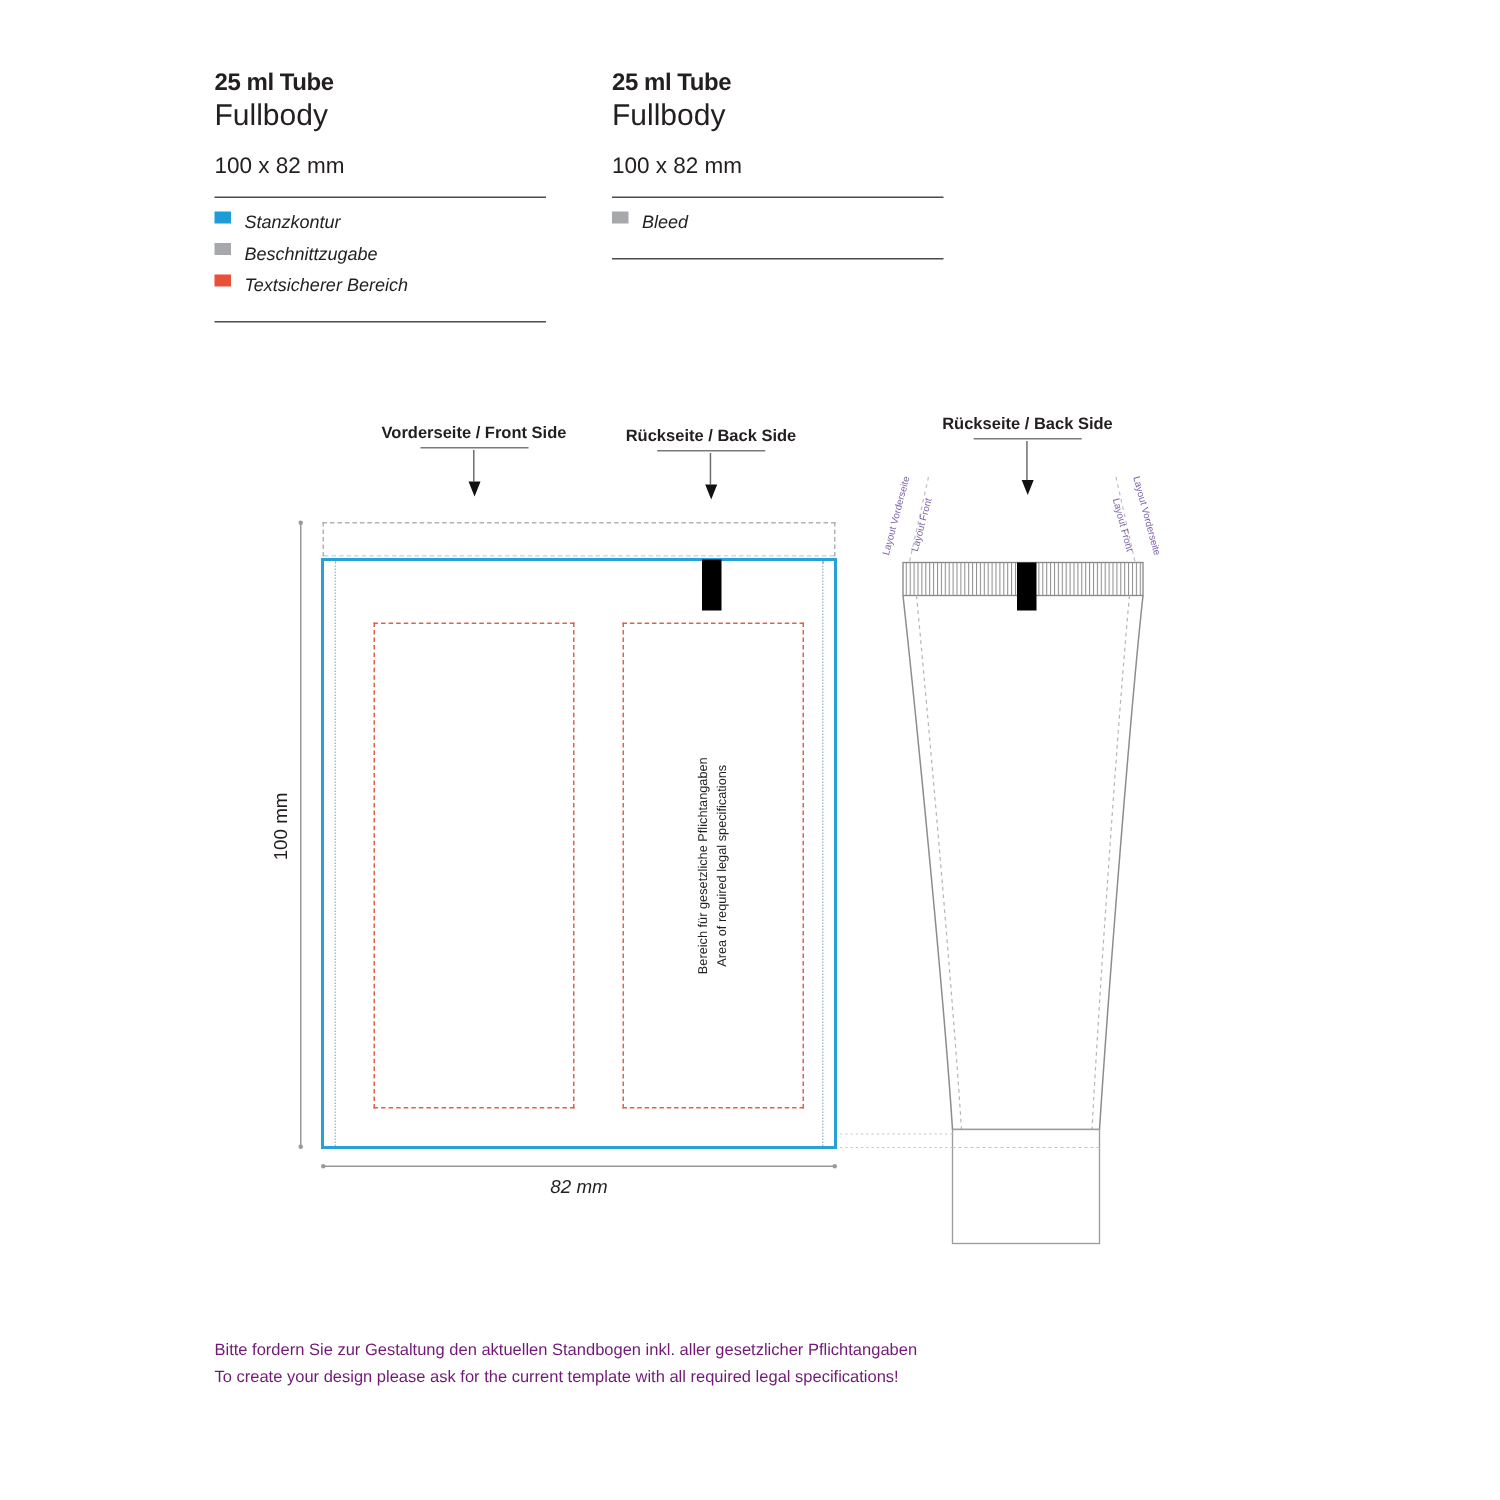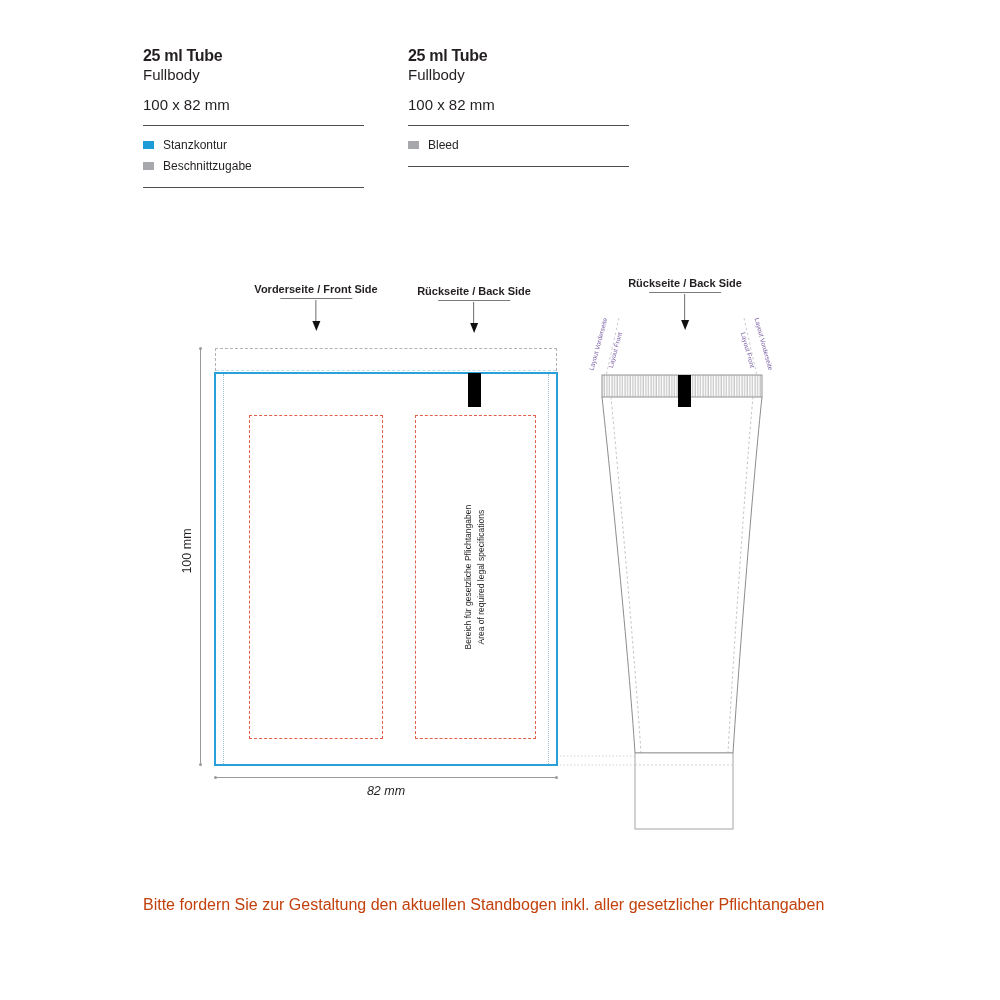--- a/index.html
+++ b/index.html
@@ -2,25 +2,25 @@
 <html><head>
 <meta charset="utf-8">
 <style>
   * { margin:0; padding:0; box-sizing:border-box; }
   html,body { width:1000px; height:1000px; background:#ffffff;
     font-family:"Liberation Sans", sans-serif; color:#231f20; overflow:hidden; }
   .abs { position:absolute; }
   
   .hdr { position:absolute; width:221px; }
   .hdr .title { font-size:16px; font-weight:bold; letter-spacing:-0.3px; line-height:1.05; }
-  .hdr .subtitle { font-size:15px; margin-top:1px; }
+  .hdr .subtitle { font-size:20px; margin-top:1px; }
   .hdr .size { font-size:15px; margin-top:13px; }
   .hdr .rule { border-top:1px solid #4d4d4f; margin-top:12px; }
   .hdr .legend { padding:9px 0 10px 0; }
-  .legend-row { display:flex; align-items:center; height:21px; }
+  .legend-row { display:flex; align-items:flex-start; height:21px;font-style:italic; }
   .legend-row .sq { width:11px; height:8px; margin-right:9px; flex:0 0 auto; }
   .legend-row .lab { font-size:12px; }
   
   .arrow { position:absolute; display:flex; flex-direction:column; align-items:center;
            transform:translateX(-50%); }
   .arrow .lbl { font-size:11px; font-weight:bold; white-space:nowrap; }
   .arrow .rule { width:72px; border-top:1px solid #7a7a7a; margin-top:3px; }
   .arrow .stem { width:1px; height:21px; background:#6e6e6e; margin-top:1px; }
   .arrow .head { width:0; height:0; border-left:4.5px solid transparent;
                  border-right:4.5px solid transparent; border-top:10px solid #111; }
@@ -38,38 +38,42 @@
   .legal-rot { transform:rotate(-90deg); white-space:nowrap; text-align:center;
                font-size:8.5px; line-height:1.55; color:#231f20; }
   .dim-v { left:200px; top:348px; height:417px; width:0; border-left:1px solid #9a9a9a; }
   .dim-h { left:215px; top:777px; width:342px; height:0; border-top:1px solid #9a9a9a; }
   .dim-dot { width:3px; height:3px; background:#9a9a9a; border-radius:50%; }
   .dim-text { font-size:12.5px; color:#231f20; white-space:nowrap; }
   
   .layout-lbl { position:absolute; font-size:6.5px; color:#7b5fa5; white-space:nowrap;
                 transform-origin:center; }
   
-  .footer { left:143px; top:892px; font-size:16px; line-height:1.6; color:#c2410c; }
+  .footer { left:143px; top:892px; font-size:11px; line-height:1.6; color:#701a75; }
 </style>
 </head>
 <body>
 
 <div class="hdr" style="left:143px; top:48px;">
   <div class="title">25 ml Tube</div>
   <div class="subtitle">Fullbody</div>
   <div class="size">100 x 82 mm</div>
   <div class="rule"></div>
   <div class="legend">
     <div class="legend-row">
       <span class="sq" style="background-color: rgb(30, 156, 216);"></span>
       <span class="lab">Stanzkontur</span>
     </div>
     <div class="legend-row">
       <span class="sq" style="background-color: rgb(166, 168, 171);"></span>
       <span class="lab">Beschnittzugabe</span>
+    </div>
+    <div class="legend-row">
+      <span class="sq" style="background-color: rgb(232, 80, 58);"></span>
+      <span class="lab">Textsicherer Bereich</span>
     </div>
   </div>
   <div class="rule" style="margin-top:0;"></div>
 </div>
 
 <div class="hdr" style="left:408px; top:48px;">
   <div class="title">25 ml Tube</div>
   <div class="subtitle">Fullbody</div>
   <div class="size">100 x 82 mm</div>
   <div class="rule"></div>
@@ -155,13 +159,14 @@
   <path d="M560,765 L635,765" stroke="#c6c6c6" stroke-width="0.8" stroke-dasharray="1.5,2" fill="none"></path>
 </svg>
 
 <div class="layout-lbl" style="left:598px; top:344px; transform:translate(-50%,-50%) rotate(-75deg);">Layout Vorderseite</div>
 <div class="layout-lbl" style="left:615px; top:350px; transform:translate(-50%,-50%) rotate(-75deg);">Layout Front</div>
 <div class="layout-lbl" style="left:748px; top:350px; transform:translate(-50%,-50%) rotate(75deg);">Layout Front</div>
 <div class="layout-lbl" style="left:764px; top:344px; transform:translate(-50%,-50%) rotate(75deg);">Layout Vorderseite</div>
 
 <div class="abs footer">
   <div>Bitte fordern Sie zur Gestaltung den aktuellen Standbogen inkl. aller gesetzlicher Pflichtangaben</div>
+  <div>To create your design please ask for the current template with all required legal specifications!</div>
 </div>
 
 </body></html>

